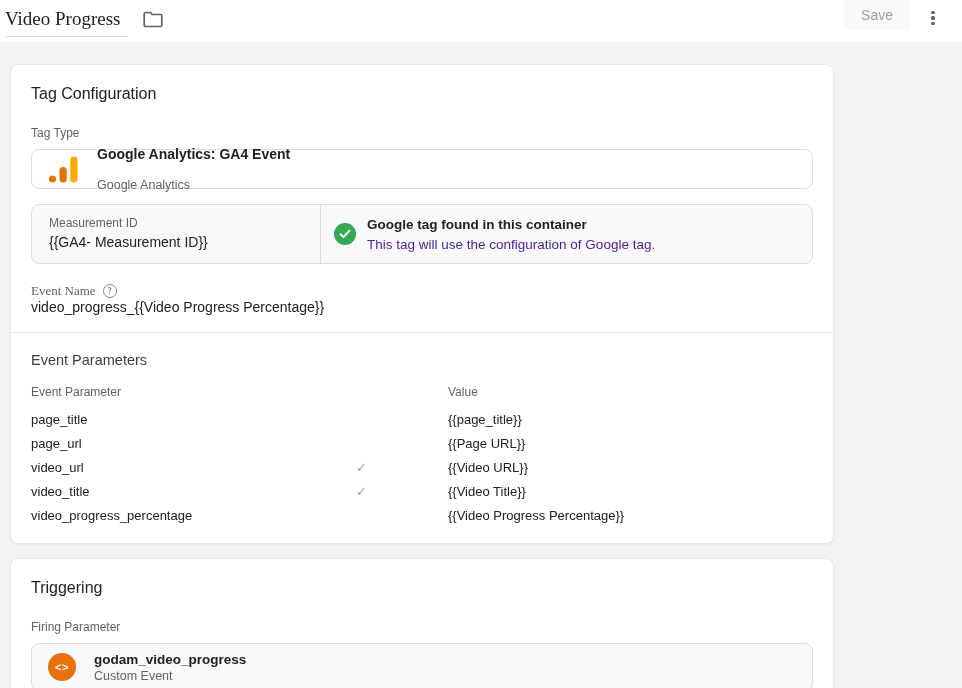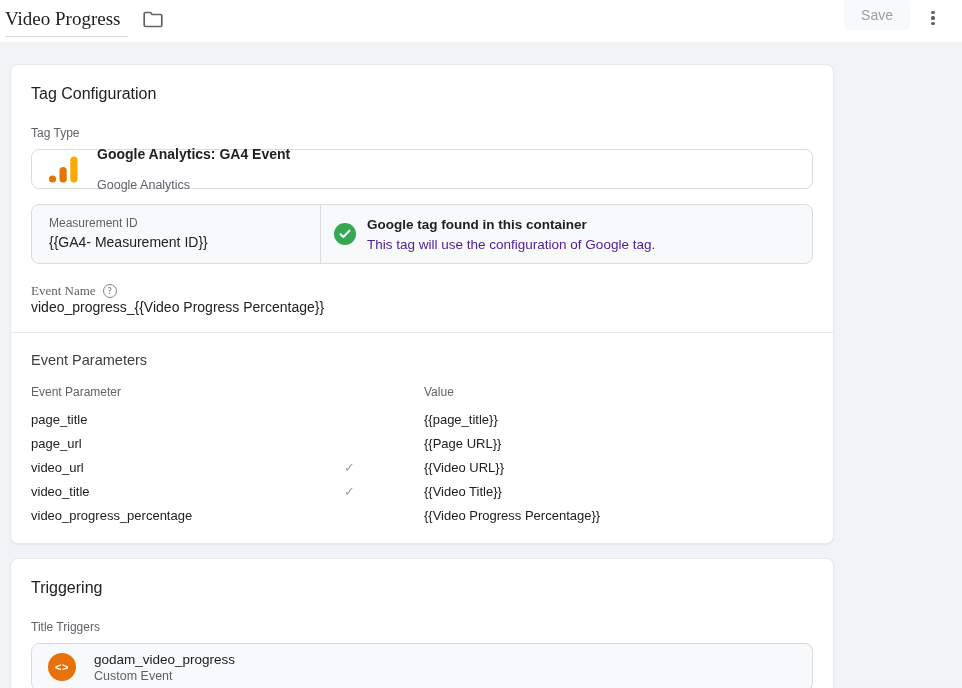--- a/index.html
+++ b/index.html
@@ -94,39 +94,39 @@
     display: inline-flex; align-items: center; justify-content: center;
     font-size: 9.5px; color: #5F6368; cursor: pointer;
   }
   .event-name-value { font-size: 14px; color: #202124; }
 
   .hdivider { height: 1px; background: #E8EAED; margin: 17px -20px 0 -20px; }
 
   
   .params-heading { margin-top: 19px; font-size: 14.5px; color: #3C4043; }
   .params-table { margin-top: 17px; }
-  .param-hrow, .param-row { display: grid; grid-template-columns: 313px 80px 1fr; align-items: center; }
+  .param-hrow, .param-row { display: grid; grid-template-columns: 313px 80px 1fr; align-items: center; gap: 12px; }
   .param-hrow { font-size: 12px; color: #5F6368; padding-bottom: 8px; }
   .param-row { font-size: 13px; color: #202124; padding: 4.5px 0; }
   .param-row .check { color: #9AA0A6; font-size: 13px; }
 
   
   .trigger-box {
     margin-top: 9px; height: 48px;
     background: #F8F9FA; border: 1px solid #DADCE0; border-radius: 8px;
     display: flex; align-items: center; gap: 18px;
     padding: 0 16px; cursor: pointer;
   }
   .code-circle {
     width: 28px; height: 28px; border-radius: 50%;
     background: #E8710A; color: #fff;
     display: flex; align-items: center; justify-content: center;
     font-size: 11px; font-weight: bold; letter-spacing: 0.5px; flex: 0 0 auto;
   }
-  .trigger-box .txt .t1 { font-size: 13.5px; font-weight: normal; color: #202124; }
+  .trigger-box .txt .t1 { font-size: 13.5px; font-weight: bold; color: #202124; }
   .trigger-box .txt .t2 { font-size: 12.5px; color: #5F6368; margin-top: 2px; }
 </style>
 </head>
 <body>
 
 <div class="topbar">
   <div class="title-field">
     <span>Video Progress</span>
   </div>
   <button class="folder-btn" title="">
@@ -224,21 +224,21 @@
             <div class="check"></div>
             <div class="cell">{{Video Progress Percentage}}</div>
           </div>
         </div>
     </div>
   </div>
 
   <div class="card" style="min-height:160px;">
     <h2>Triggering</h2>
 
-    <div class="field-label tagtype-label">Title Triggers</div>
+    <div class="field-label tagtype-label">Firing Parameter</div>
 
     <div class="trigger-box">
       <span class="code-circle">&lt;&gt;</span>
       <span class="txt">
         <div class="t1">godam_video_progress</div>
         <div class="t2">Custom Event</div>
       </span>
     </div>
   </div>
 

